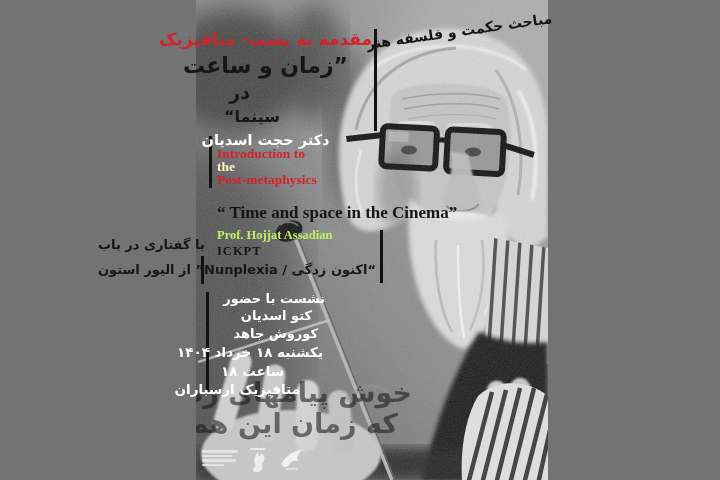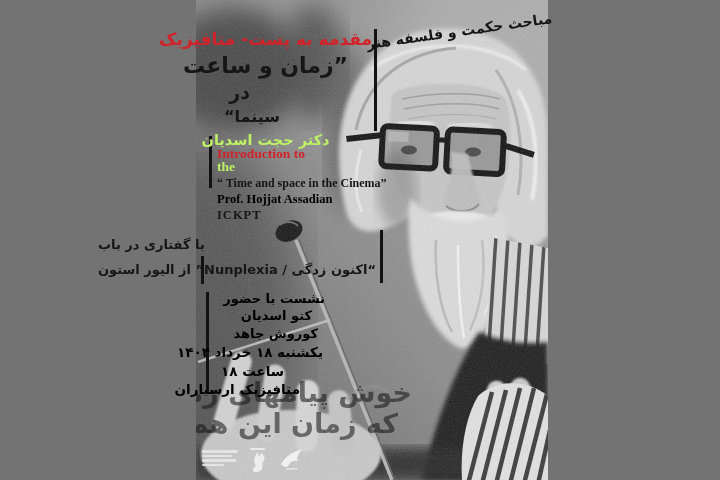--- a/index.html
+++ b/index.html
@@ -8,40 +8,40 @@
     background:#737373;
     font-family:"DejaVu Sans",sans-serif;
   }
   
   .photo{
     position:absolute;left:196px;top:0;width:352px;height:480px;
     overflow:hidden;background:#8d8d8d;
   }
   .photo svg.portrait{position:absolute;left:0;top:0;}
   
-  .t{position:absolute;color:#000000;white-space:nowrap;}
+  .t{position:absolute;color:#ffffff;white-space:nowrap;}
   .rtl{direction:rtl;unicode-bidi:plaintext;}
   .rule{position:absolute;width:2.5px;background:#121212;}
   
   .tagline{
     right:168px;top:10px;font-size:14px;font-weight:700;
     transform:rotate(-8deg);transform-origin:right center;color:#141414;
   }
   
   .fa-title{position:absolute;right:348px;top:27px;text-align:center;direction:rtl;}
   .fa-kicker{font-size:17px;font-weight:700;line-height:24px;letter-spacing:-0.2px;}
   .fa-t1{font-size:22px;font-weight:700;line-height:30px;color:#161616;}
   .fa-t2{font-size:19px;font-weight:700;line-height:23px;color:#161616;margin-right:52px;}
   .fa-t3{font-size:16px;font-weight:700;line-height:25px;color:#161616;margin-right:27px;}
-  .fa-speaker{font-size:14.5px;font-weight:700;line-height:22px;color:#bef264;}
+  .fa-speaker{font-size:14.5px;font-weight:700;line-height:22px;color:#ffffff;}
   
   .en-block{position:absolute;left:217px;top:147px;font-family:"Liberation Serif",serif;}
   .en-red{font-size:13.5px;font-weight:700;line-height:13px;}
-  .en-sub{font-size:12px;font-weight:700;color:#151515;line-height:13px;margin-top:4px;}
-  .en-speaker{font-size:12.5px;font-weight:700;color:#000000;line-height:14px;margin-top:2px;}
+  .en-sub{font-size:17px;font-weight:700;color:#151515;line-height:13px;margin-top:20px;}
+  .en-speaker{font-size:12.5px;font-weight:700;color:#bef264;line-height:14px;margin-top:9px;}
   .en-org{font-size:12.5px;font-weight:700;color:#151515;line-height:14px;margin-top:2px;letter-spacing:1px;}
   
   .talk{position:absolute;right:344px;top:236px;text-align:left;direction:rtl;}
   .talk-intro{font-size:13px;font-weight:700;color:#161616;line-height:18px;}
   .talk-work{font-size:13px;font-weight:700;color:#161616;line-height:18px;margin-top:7px;}
   
   .s13{font-size:13px;font-weight:700;}
   .s135{font-size:13.5px;font-weight:700;}
   
   .watermark{
@@ -222,21 +222,22 @@
   <div class="fa-title">
     <div class="fa-kicker" style="color:#d2232a">مقدمه به پست- متافیزیک</div>
     <div class="fa-t1">”زمان و ساعت</div>
     <div class="fa-t2">در</div>
     <div class="fa-t3">سینما“</div>
     <div class="fa-speaker">دکتر حجت اسدیان</div>
   </div>
 
   <div class="en-block">
     <div class="en-red" style="color:#d2232a">Introduction to</div>
-    <div class="en-red" style="color:#bef264">the</div>
+    <div class="en-red" style="color:#fef9c3">the</div>
+    <div class="en-red" style="color:#d2232a">Post-metaphysics</div>
     <div class="en-sub">“ Time and space in the Cinema”</div>
     <div class="en-speaker">Prof. Hojjat Assadian</div>
     <div class="en-org">ICKPT</div>
   </div>
 
   <div class="talk">
     <div class="talk-intro">با گفتاری در باب</div>
     <div class="talk-work">“اکنون زدگی / Nunplexia” از الیور استون</div>
   </div>
 

